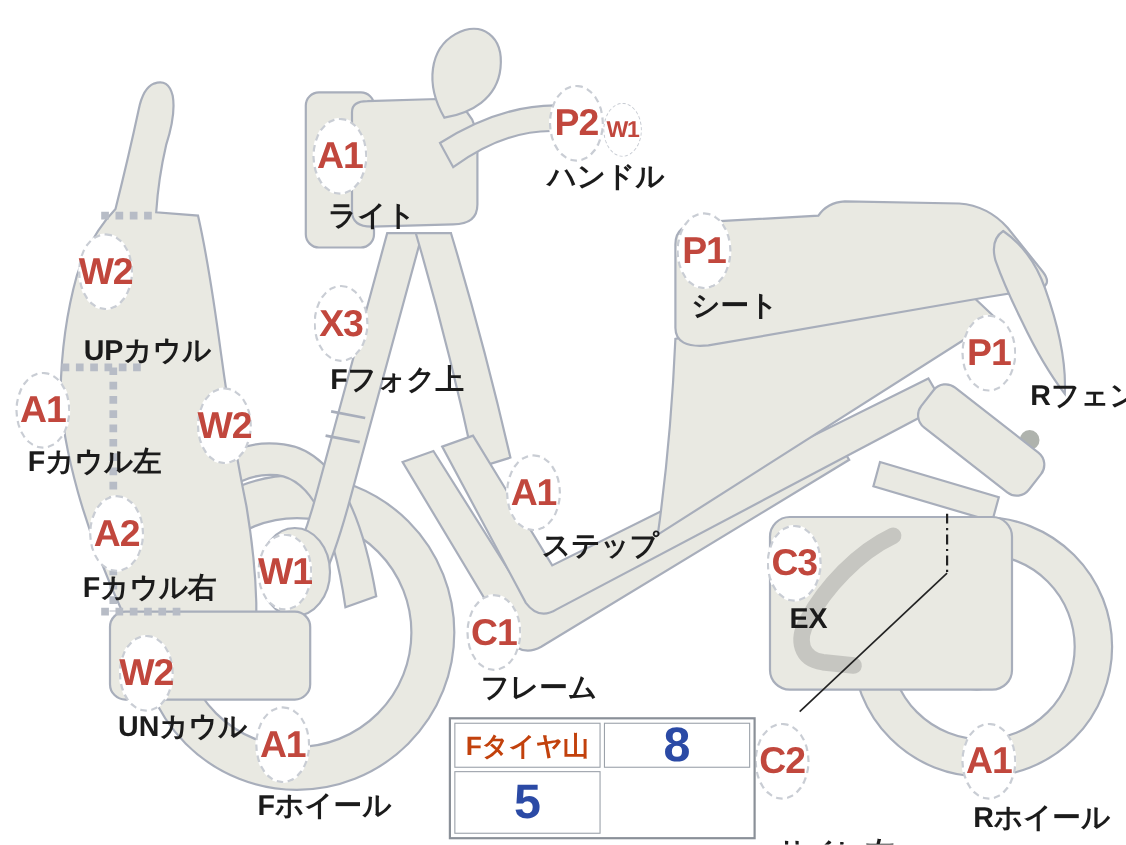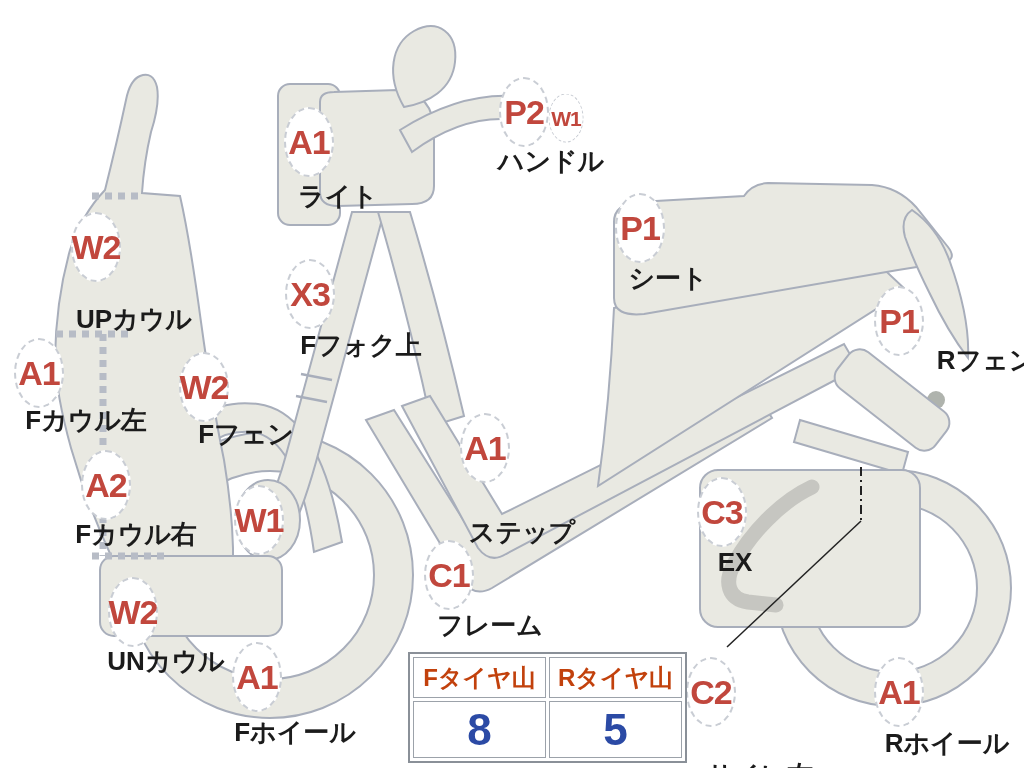--- a/index.html
+++ b/index.html
@@ -93,32 +93,31 @@
   <div class="badge big" style="left:96px;top:247px;">W2</div>
   <div class="part-label" style="left:134px;top:301px;margin-top:18px;">UPカウル</div>
 
   <div class="badge big" style="left:39px;top:373px;">A1</div>
   <div class="part-label" style="left:86px;top:420px;">Fカウル左</div>
 
   <div class="badge big" style="left:106px;top:485px;">A2</div>
   <div class="part-label" style="left:136px;top:534px;">Fカウル右</div>
 
   <div class="badge big" style="left:204px;top:387px;">W2</div>
-  <div class="part-label" style="left:246px;top:434px;">Fフェン</div>
 
   <div class="badge big" style="left:259px;top:520px;">W1</div>
 
   <div class="badge big" style="left:133px;top:612px;">W2</div>
   <div class="part-label" style="left:166px;top:661px;">UNカウル</div>
 
   <div class="badge big" style="left:257px;top:677px;">A1</div>
   <div class="part-label" style="left:295px;top:732px;">Fホイール</div>
 
   <div class="badge big" style="left:485px;top:448px;">A1</div>
-  <div class="part-label" style="left:522px;top:496px;margin-top:36px;">ステップ</div>
+  <div class="part-label" style="left:546px;top:496px;">ステップ</div>
 
   <div class="badge big" style="left:449px;top:575px;">C1</div>
   <div class="part-label" style="left:490px;top:625px;">フレーム</div>
 
   <div class="badge big" style="left:640px;top:228px;">P1</div>
   <div class="part-label" style="left:668px;top:278px;">シート</div>
 
   <div class="badge big" style="left:899px;top:321px;">P1</div>
   <div class="part-label" style="left:958px;top:360px;margin-left:28px;">Rフェン</div>
 
@@ -126,18 +125,17 @@
   <div class="part-label" style="left:735px;top:562px;">EX</div>
 
   <div class="badge big" style="left:711px;top:692px;">C2</div>
   <div class="part-label" style="left:760px;top:775px;">サイレ右</div>
 
   <div class="badge big" style="left:899px;top:692px;">A1</div>
   <div class="part-label" style="left:947px;top:743px;">Rホイール</div>
 
   <div class="tire-table">
     <div class="tt-cell tt-head">Fタイヤ山</div>
-    <div class="tt-cell tt-head">Rタイヤ山</div>
     <div class="tt-cell tt-val">8</div>
     <div class="tt-cell tt-val">5</div>
   </div>
 
 </div>
 
 </body></html>

